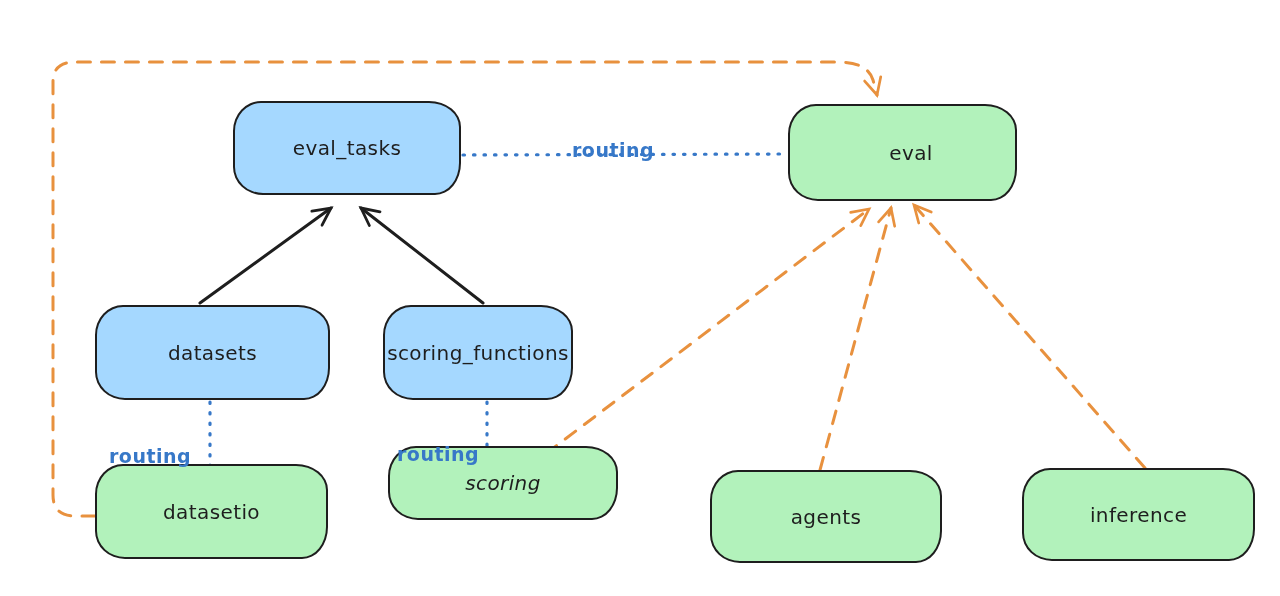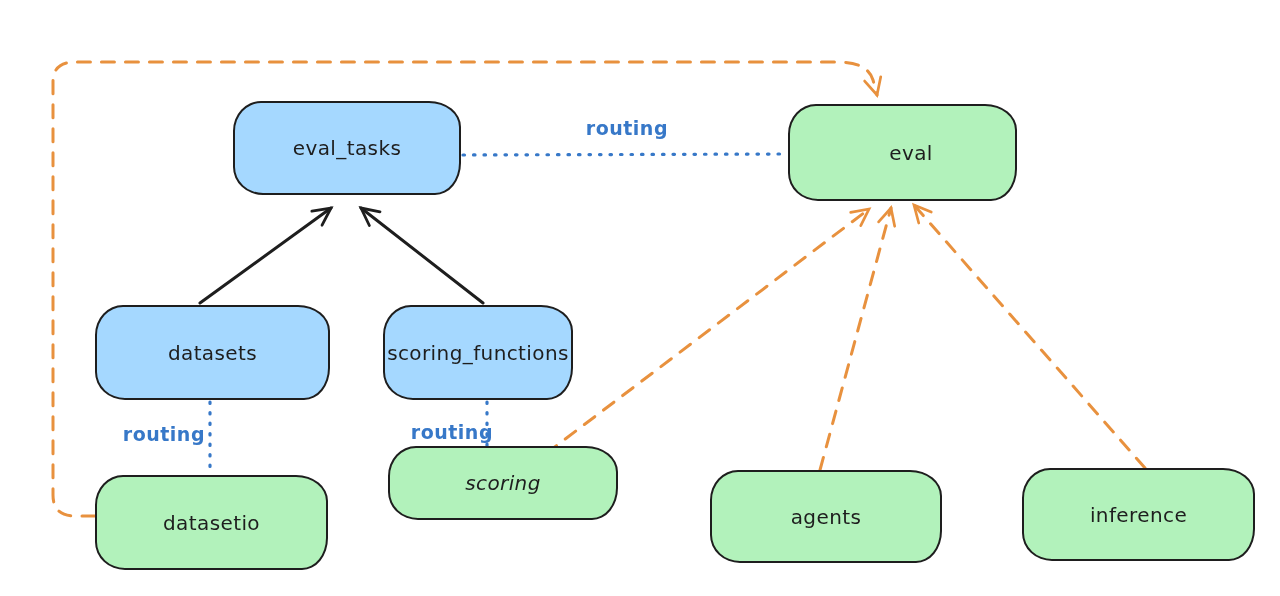--- a/index.html
+++ b/index.html
@@ -48,33 +48,34 @@
     color: var(--node-text, #1e1e1e);
     box-sizing: border-box;
   }
   .node-api   { background: var(--api-node-fill, #a5d8ff); }
   .node-impl  { background: var(--provider-node-fill, #b2f2bb); }
 
   .n-eval-tasks        { left: 233px; top: 101px; width: 228px; height: 94px; }
   .n-eval              { left: 788px; top: 104px; width: 229px; height: 97px; padding-left: 17px; }
   .n-datasets          { left:  95px; top: 305px; width: 235px; height: 95px; }
   .n-scoring-functions { left: 383px; top: 305px; width: 190px; height: 95px; }
-  .n-datasetio         { left:  95px; top: 475px; width: 233px; height: 95px; }
+  .n-datasetio         { left:  95px; top: 464px; width: 233px; height: 95px; }
   .n-scoring           { left: 388px; top: 446px; width: 230px; height: 74px; font-style: italic; }
   .n-agents            { left: 710px; top: 470px; width: 232px; height: 93px; }
   .n-inference         { left: 1022px; top: 468px; width: 233px; height: 93px; }
 
   .edge-label {
     position: absolute;
     width: 96px;
-    text-align: right;
+    text-align: left;
     font-size: 19px;
     font-weight: 600;
     letter-spacing: 0.5px;
     color: var(--routing-blue, #3778c8);
+    margin-top: 22px;
   }
   .l-routing-top { left: 572px; top: 117px; }
   .l-routing-left { left: 109px; top: 423px; }
   .l-routing-mid { left: 397px; top: 421px; }
 </style>
 </head>
 <body>
 
 <div class="canvas">
 

